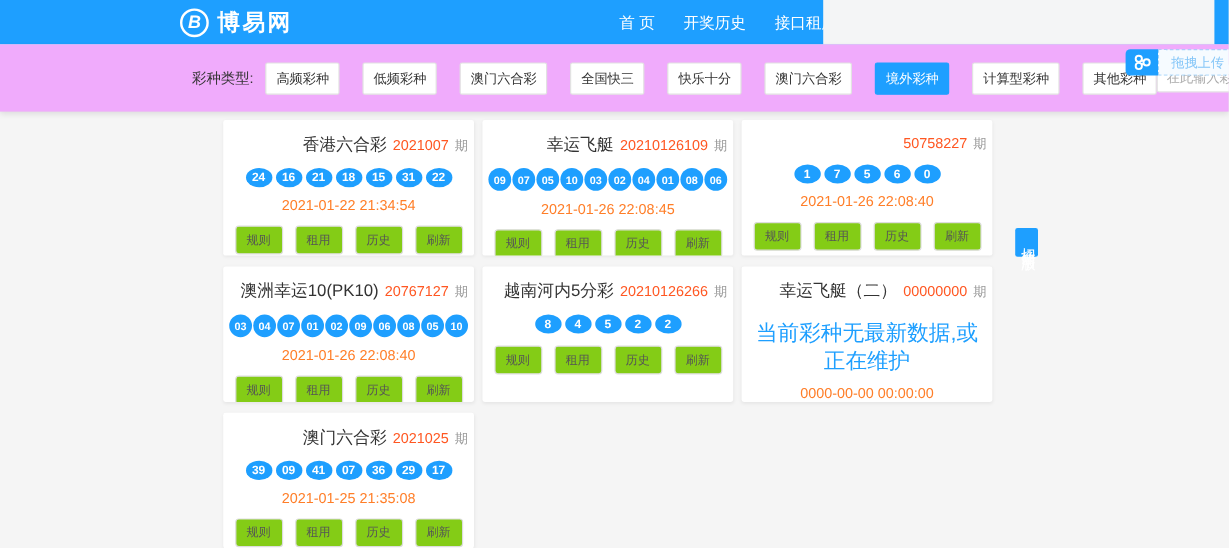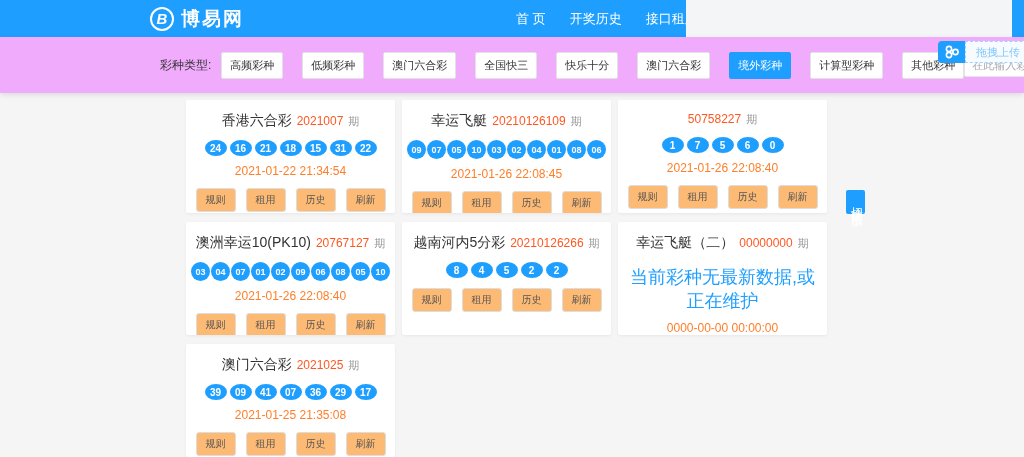--- a/index.html
+++ b/index.html
@@ -96,39 +96,39 @@
     grid-auto-rows:113px;
     gap:9px 7px;
   }
   .lottery-card{
     background:#fff;border-radius:2px;
     box-shadow:0 1px 3px rgba(0,0,0,0.06);
     padding:10px 5px 6px;
     text-align:center;
     overflow:hidden;
   }
-  .card-head{display:flex;align-items:baseline;justify-content:center;gap:5px;margin-top:2px;}
+  .card-head{display:flex;align-items:baseline;justify-content:flex-end;gap:5px;margin-top:2px;}
   .card-title{font-size:14px;color:#333;white-space:nowrap;}
   .period-number{font-size:12px;color:var(--period);}
   .period-suffix{font-size:11px;color:#999;}
   .balls{display:flex;justify-content:center;align-items:center;gap:3px;margin:10px 0 0;}
   .ball{
     width:22px;height:16px;border-radius:50%;
     background:var(--accent);color:#fff;
     font-size:10px;font-weight:bold;
     display:flex;align-items:center;justify-content:center;
     flex:0 0 auto;
   }
   .balls.many{gap:1px;}
   .balls.many .ball{width:19px;height:19px;font-size:9px;}
   .maintenance-message{font-size:18px;color:var(--maint);margin:13px 0 0;}
   .draw-time{font-size:12px;color:var(--time);margin:8px 0 0;}
   .card-actions{display:flex;justify-content:center;gap:10px;margin:10px 0 0;}
   .action-btn{
-    background:#fdba74;border:1px solid #ddd;border-radius:3px;
+    background:#84cc16;border:1px solid #ddd;border-radius:3px;
     color:#555;font-size:10px;padding:4px 9px;cursor:pointer;white-space:nowrap;
     font-family:inherit;
   }
   
   .side-toggle{
     position:absolute;left:846px;top:190px;
     width:19px;
     background:var(--accent);color:#fff;
     font-size:12px;line-height:15px;
     padding:7px 3px;border-radius:2px;cursor:pointer;

